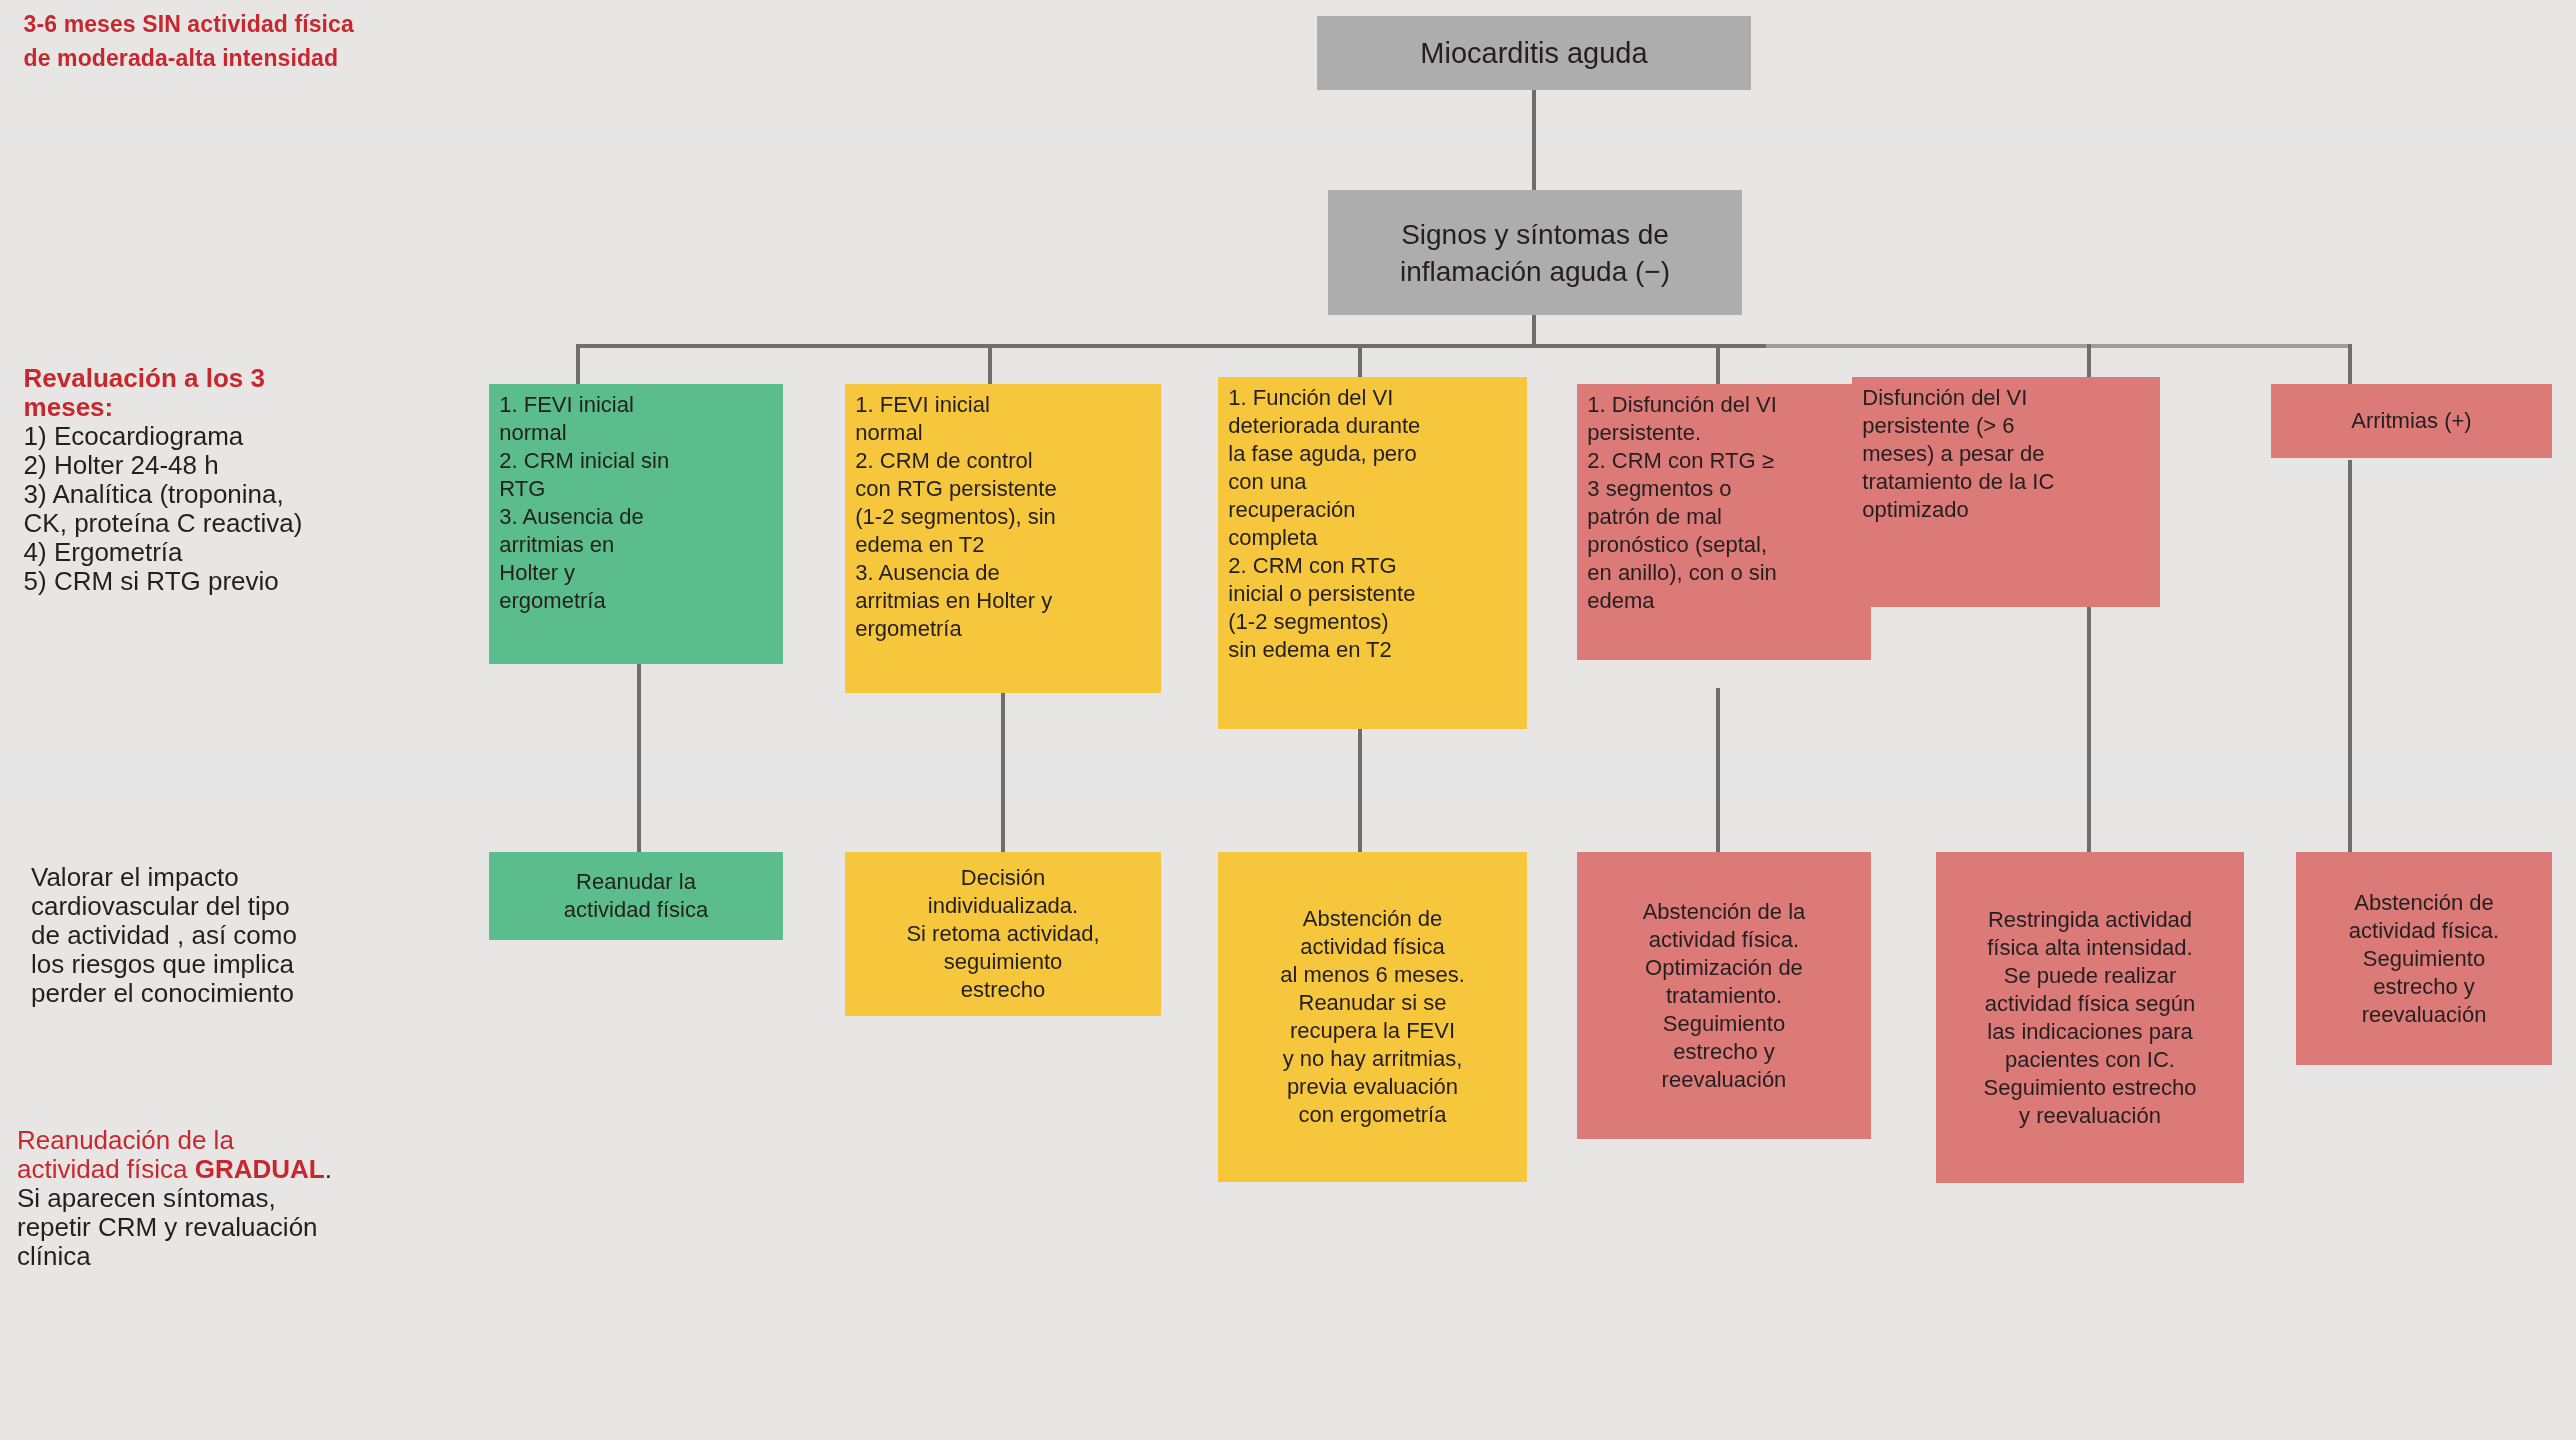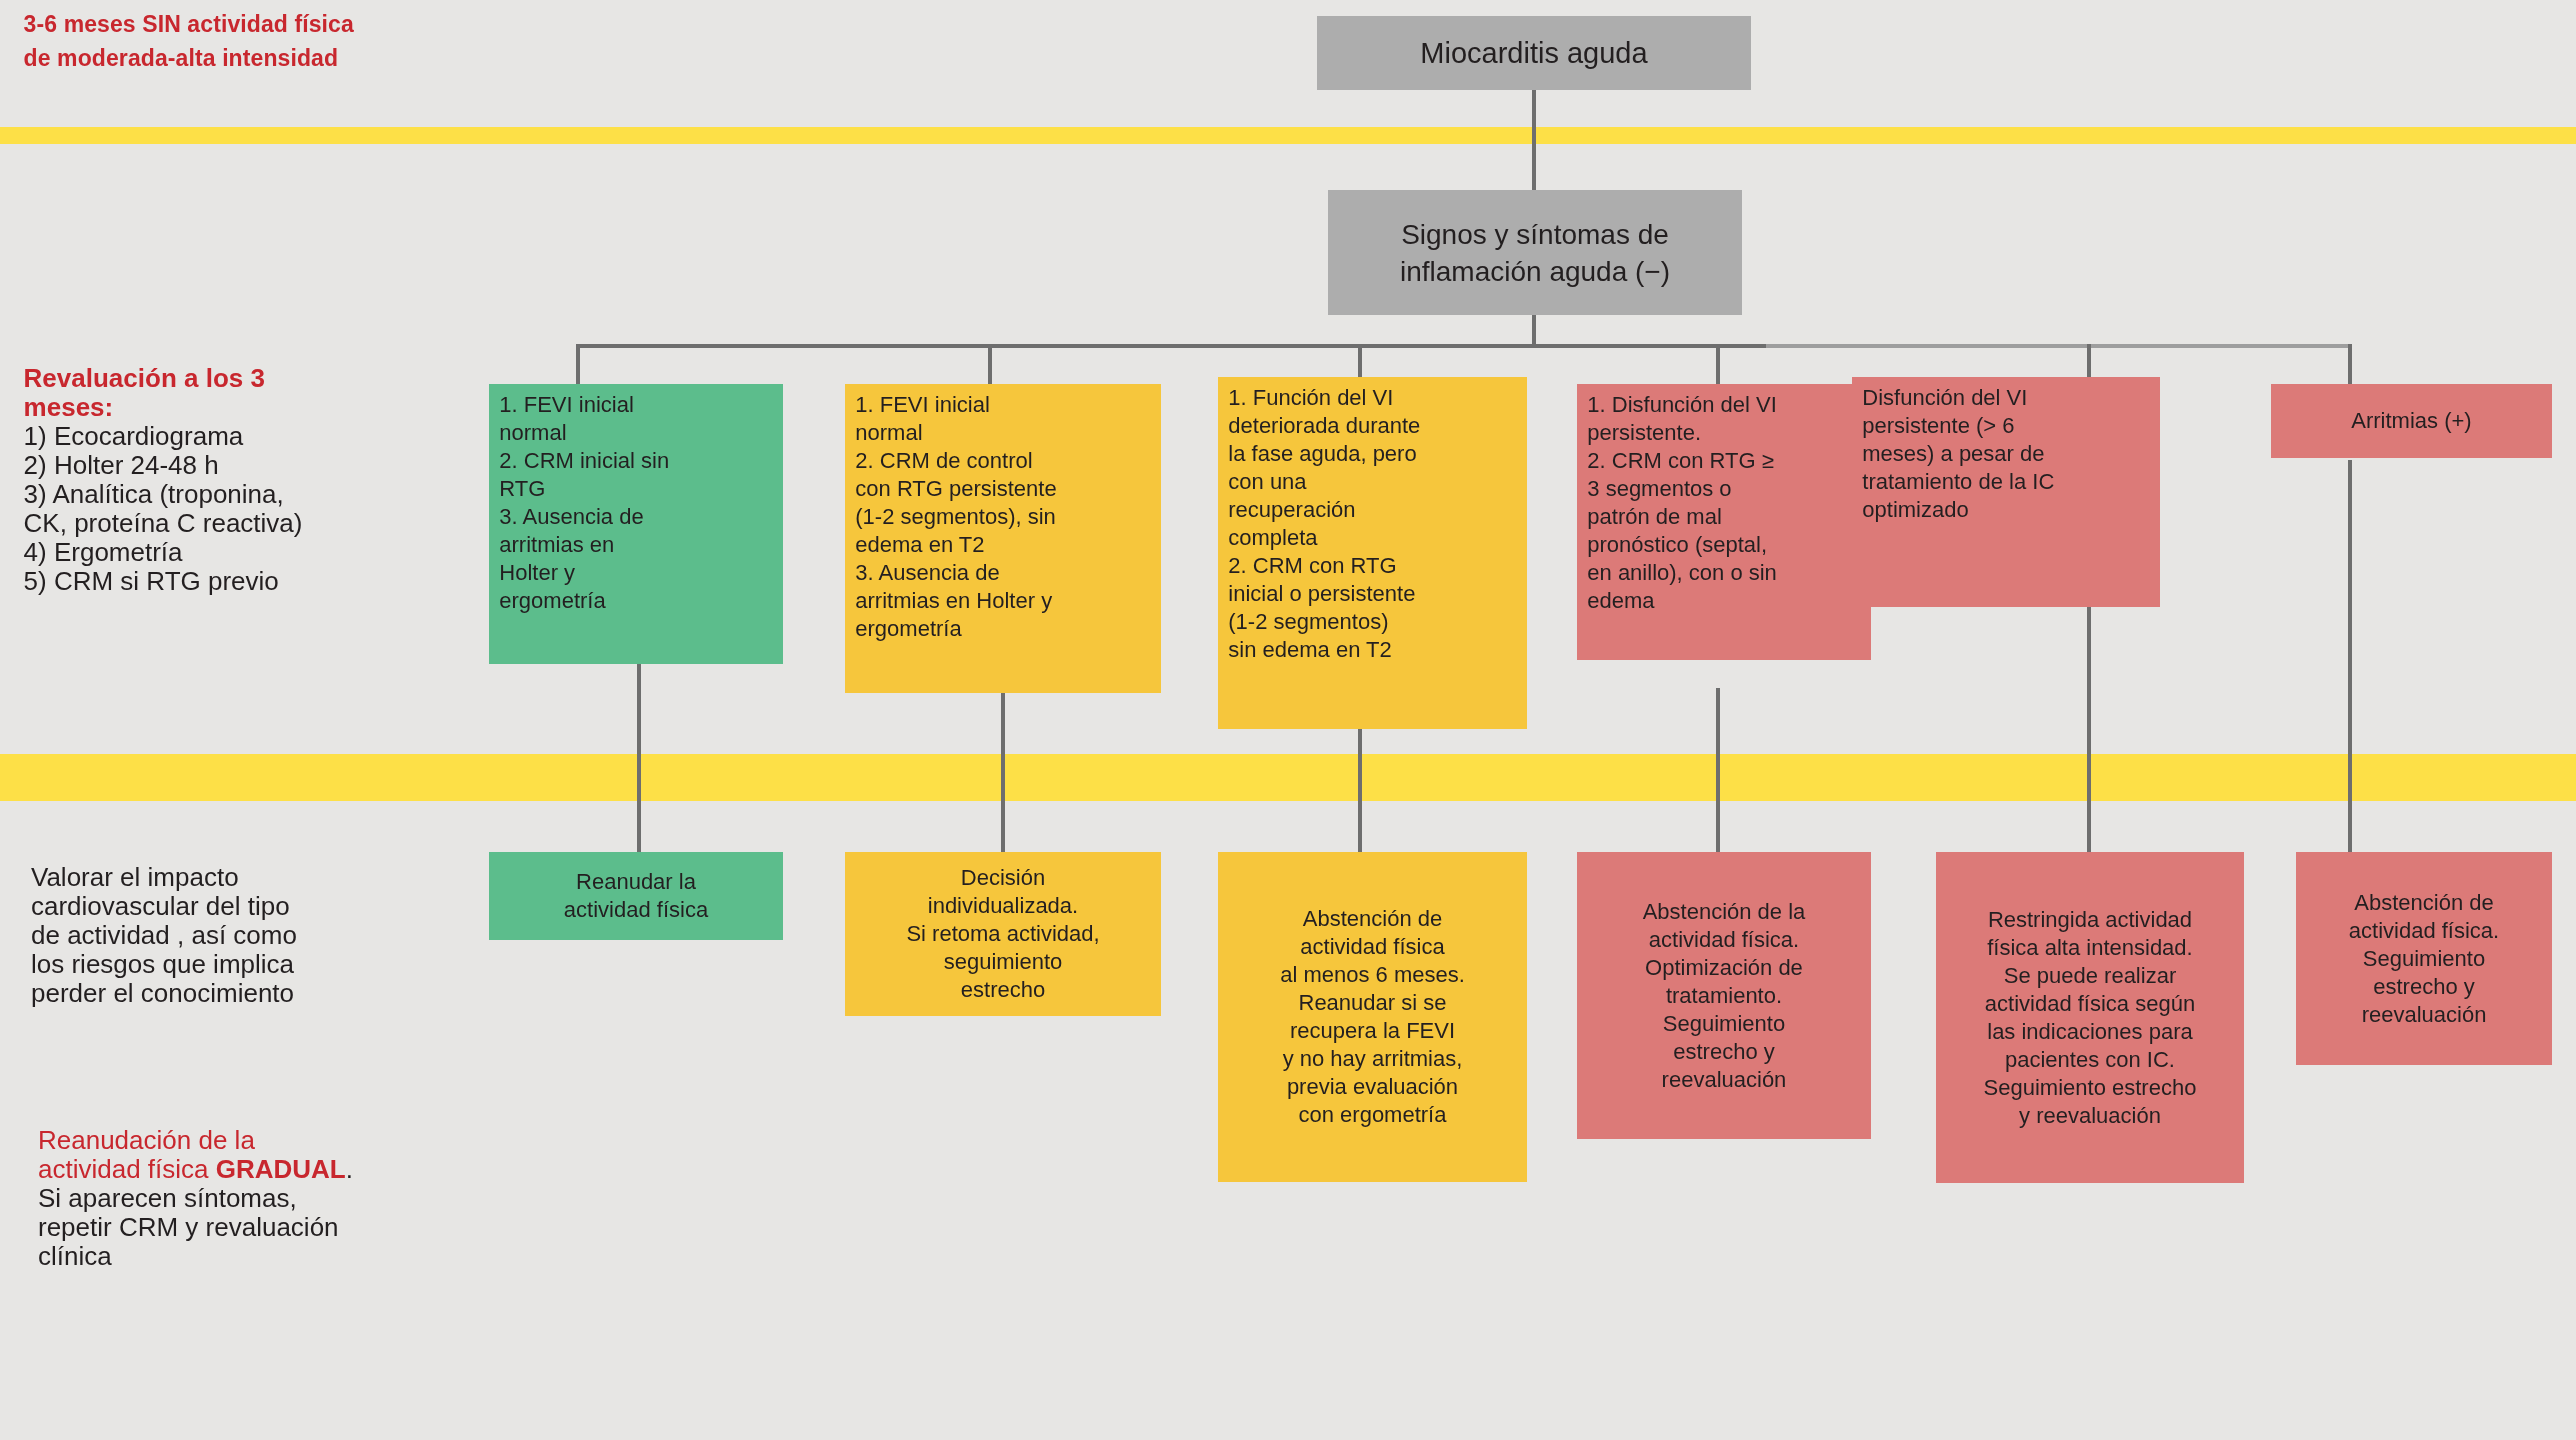--- a/index.html
+++ b/index.html
@@ -1,17 +1,17 @@
 <!DOCTYPE html>
 <html style="font-size:11.8px"><head>
 <meta charset="utf-8">
 <style>
   html,body{margin:0;padding:0;background:#ffffff;}
   body{font-family:"Liberation Sans", sans-serif;}
-  #page{position:relative;width:2576px;height:1440px;background:#fde047;overflow:hidden;}
+  #page{position:relative;width:2576px;height:1440px;background:#e5e5e5;overflow:hidden;}
 
   .band{position:absolute;left:0;width:2576px;background:#e7e6e4;}
   .band.b1{top:0;height:127px;}
   .band.b2{top:144px;height:610px;}
   .band.b3{top:801px;height:640px;}
 
   .hdr-red{position:absolute;color:#c8272e;font-weight:bold;font-size:23px;line-height:34px;letter-spacing:0.1px;}
 
   .node{position:absolute;box-sizing:border-box;display:flex;align-items:flex-start;
         color:#231f20;font-size:22px;line-height:28px;padding:7.4px 10.3px;}
@@ -54,21 +54,21 @@
     <div>4) Ergometría</div>
     <div>5) CRM si RTG previo</div>
   </div>
 
   <div class="side pre" style="left:31px;top:863px;width:456px;">Valorar el impacto
 cardiovascular del tipo
 de actividad , así como
 los riesgos que implica
 perder el conocimiento</div>
 
-  <div class="side" style="left:38px;top:1126px;width:471px;">
+  <div class="side" style="left:17px;top:1126px;width:471px;">
     <span class="side-red pre">Reanudación de la
 actividad física </span><b class="side-red">GRADUAL</b><span class="pre">.
 Si aparecen síntomas,
 repetir CRM y revaluación
 clínica</span>
   </div>
 
   <div class="line vline" style="left:1532px;top:88px;height:103px;"></div>
 
   <div class="line vline" style="left:1532px;top:313px;height:35px;"></div>

